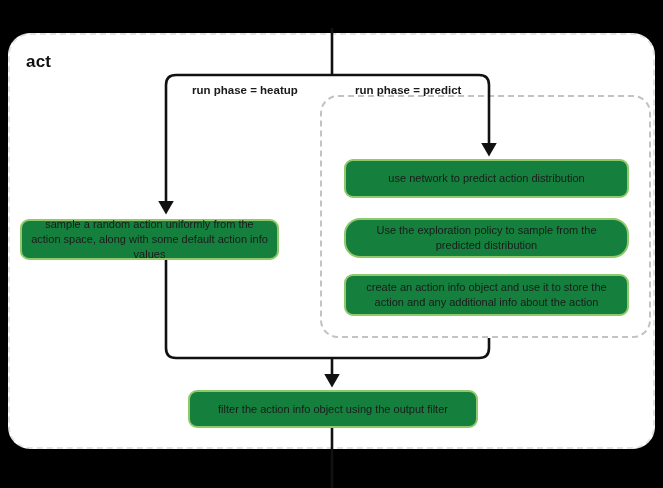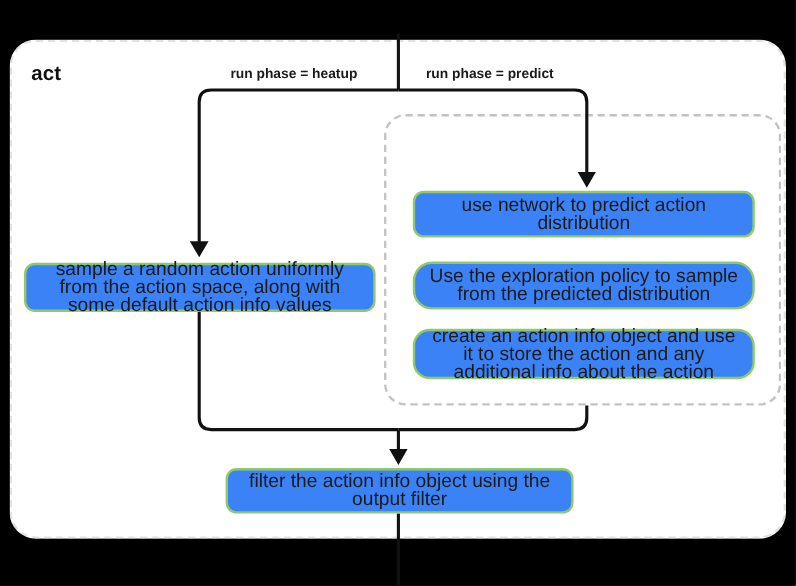--- a/index.html
+++ b/index.html
@@ -64,46 +64,47 @@
     font-weight: bold;
     color: #111111;
     line-height: 20px;
     width: 120px;
   }
 
   
   .node {
     position: absolute;
     box-sizing: border-box;
-    background: #3b82f6;
+    background: #15803d;
     border: 2px solid #8fc96b;
     border-radius: 9px;
     color: #1a1a1a;
-    font-size: 16px;
+    font-size: 11px;
     line-height: 15px;
     text-align: center;
     display: flex;
     align-items: center;
     justify-content: center;
     padding: 3px 8px;
   }
 
-  #node-sample   { left: 20px;  top: 219px; width: 293px; height: 41px; }
+  #node-sample   { left: 20px;  top: 219px; width: 259px; height: 41px; }
   #node-usenet   { left: 344px; top: 159px; width: 285px; height: 39px; }
   #node-explore  { left: 344px; top: 218px; width: 285px; height: 40px; border-radius: 16px; }
-  #node-createai { left: 344px; top: 274px; width: 285px; height: 42px; border-radius: 14px; }
+  #node-createai { left: 344px; top: 274px; width: 285px; height: 42px; }
   #node-filter   { left: 188px; top: 390px; width: 290px; height: 38px; }
 
   
   .edge-label {
     position: absolute;
     font-size: 11.5px;
     font-weight: bold;
     color: #1a1a1a;
     white-space: nowrap;
+    margin-top: 28px;
   }
   #label-heatup   { left: 192px; top: 56px; }
   #label-training { left: 355px; top: 56px; }
 
   
   #edges {
     position: absolute;
     left: 0;
     top: 0;
     width: 663px;

